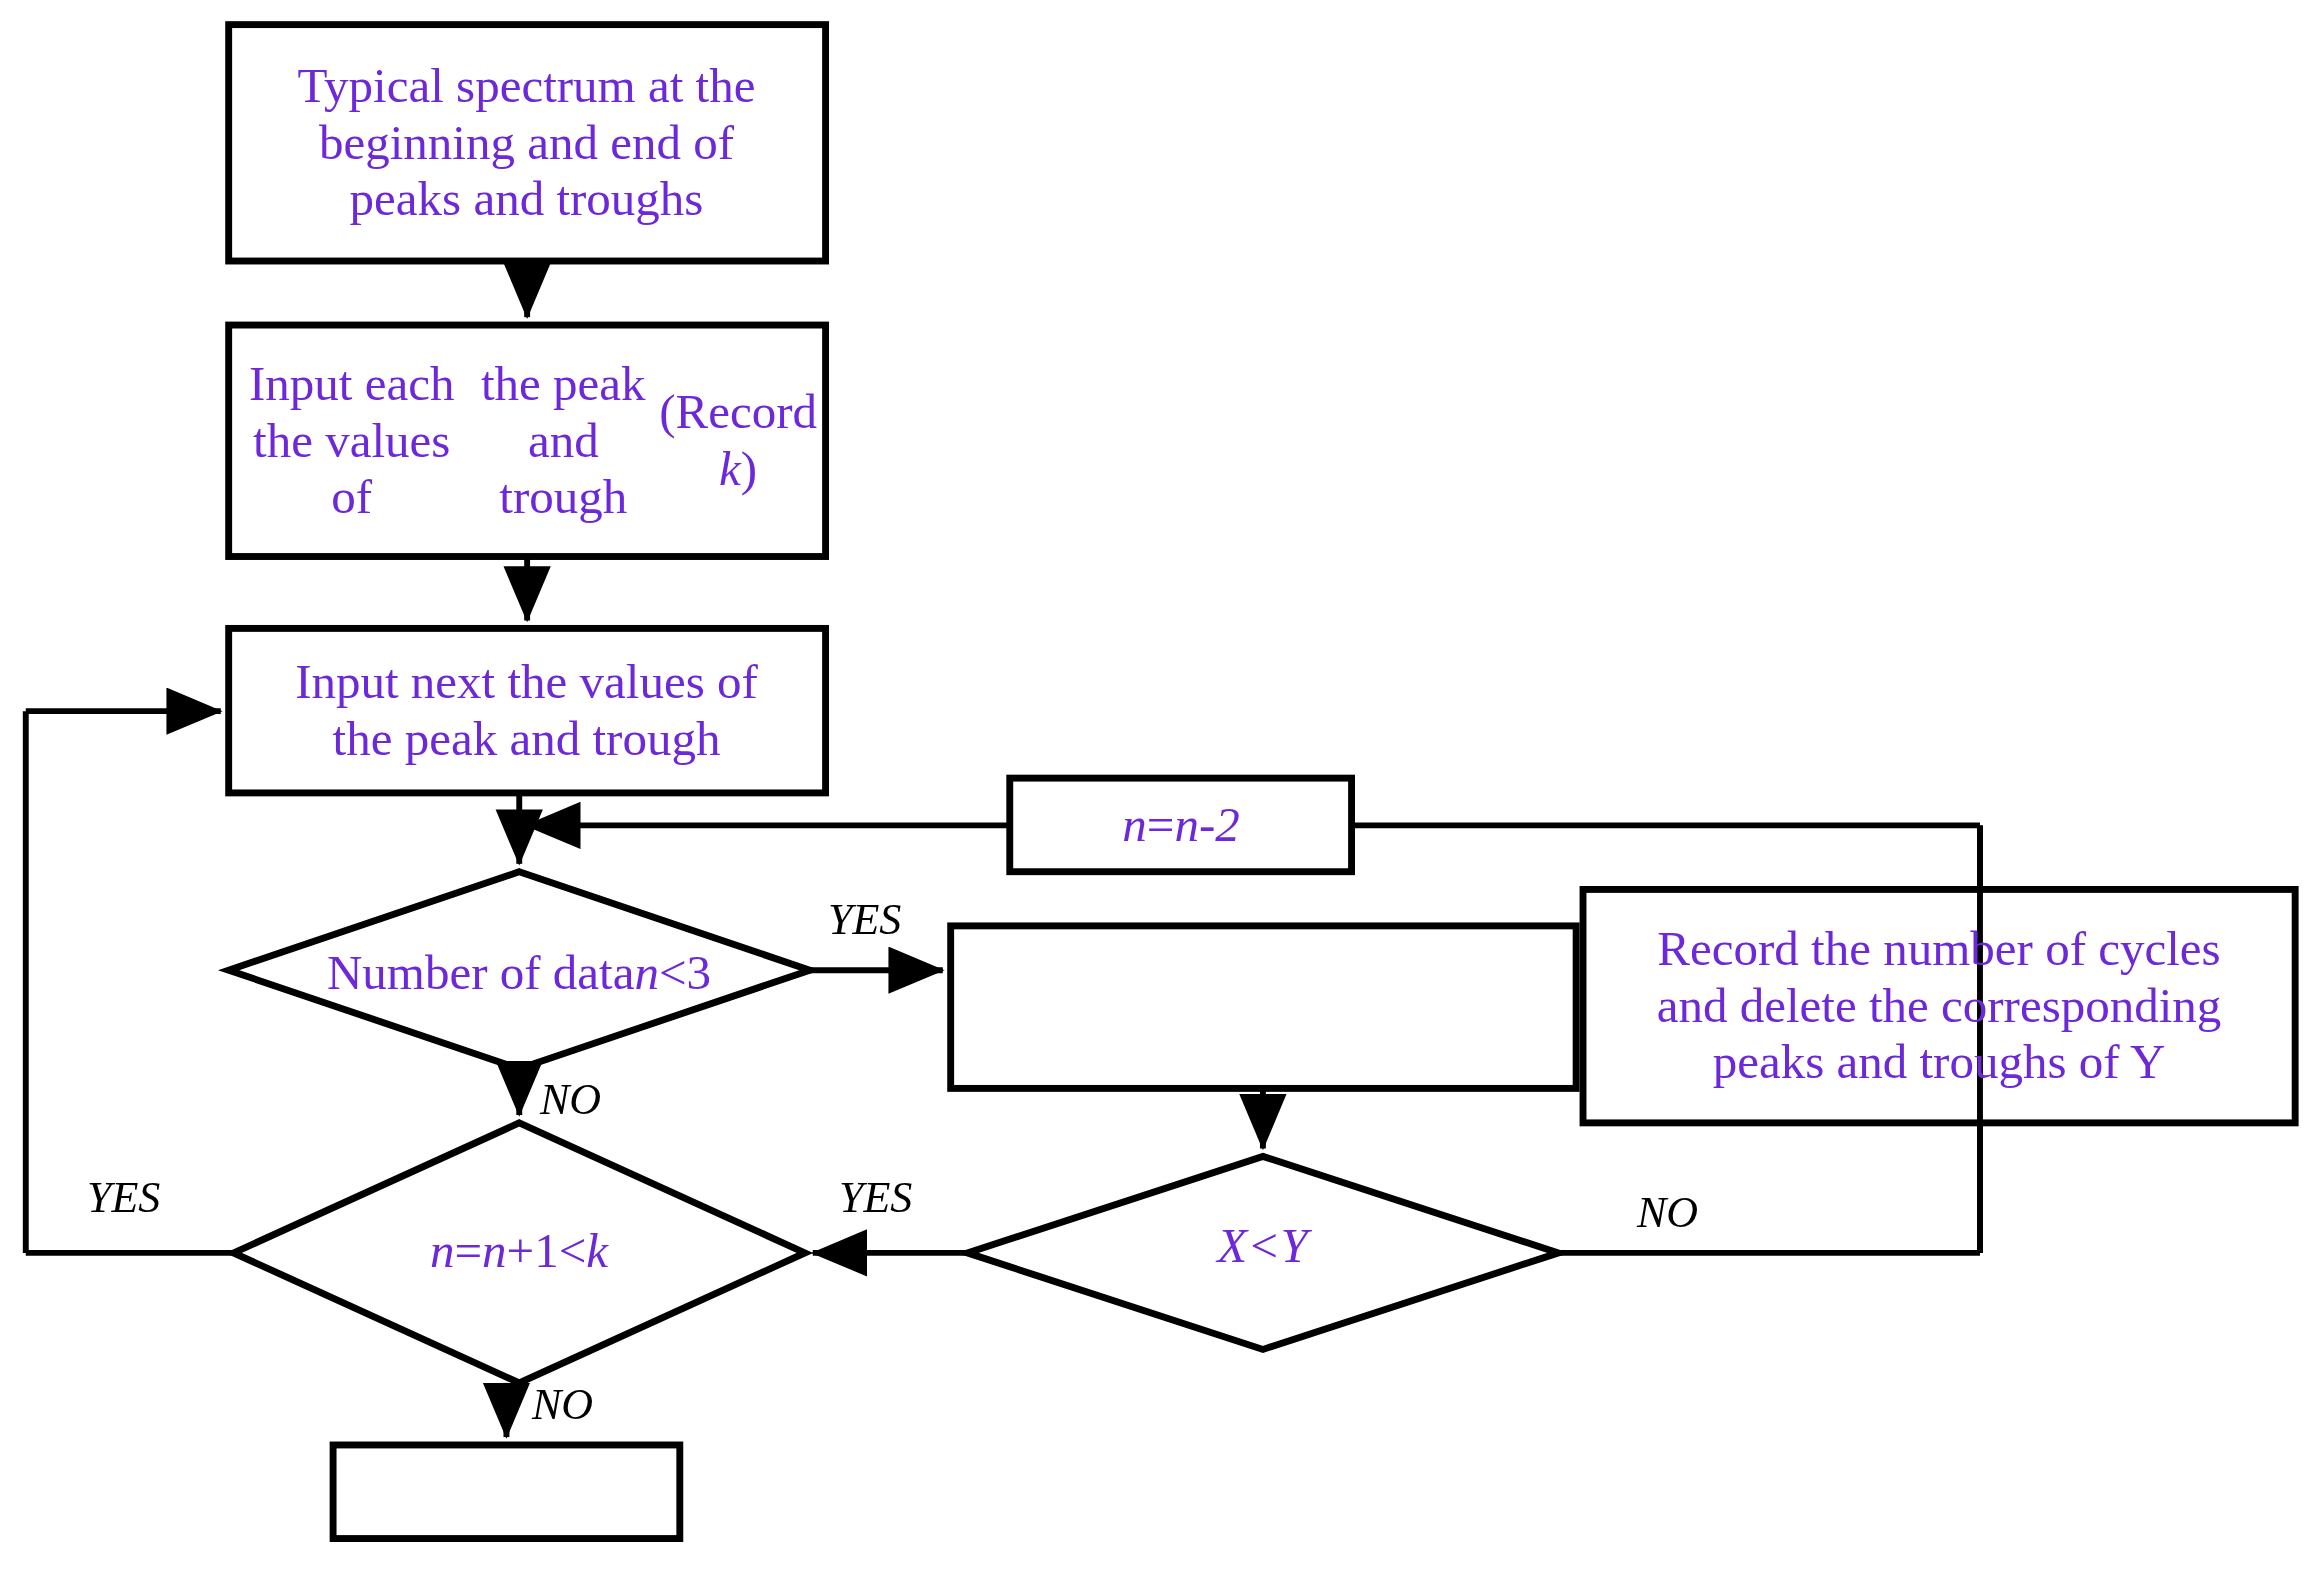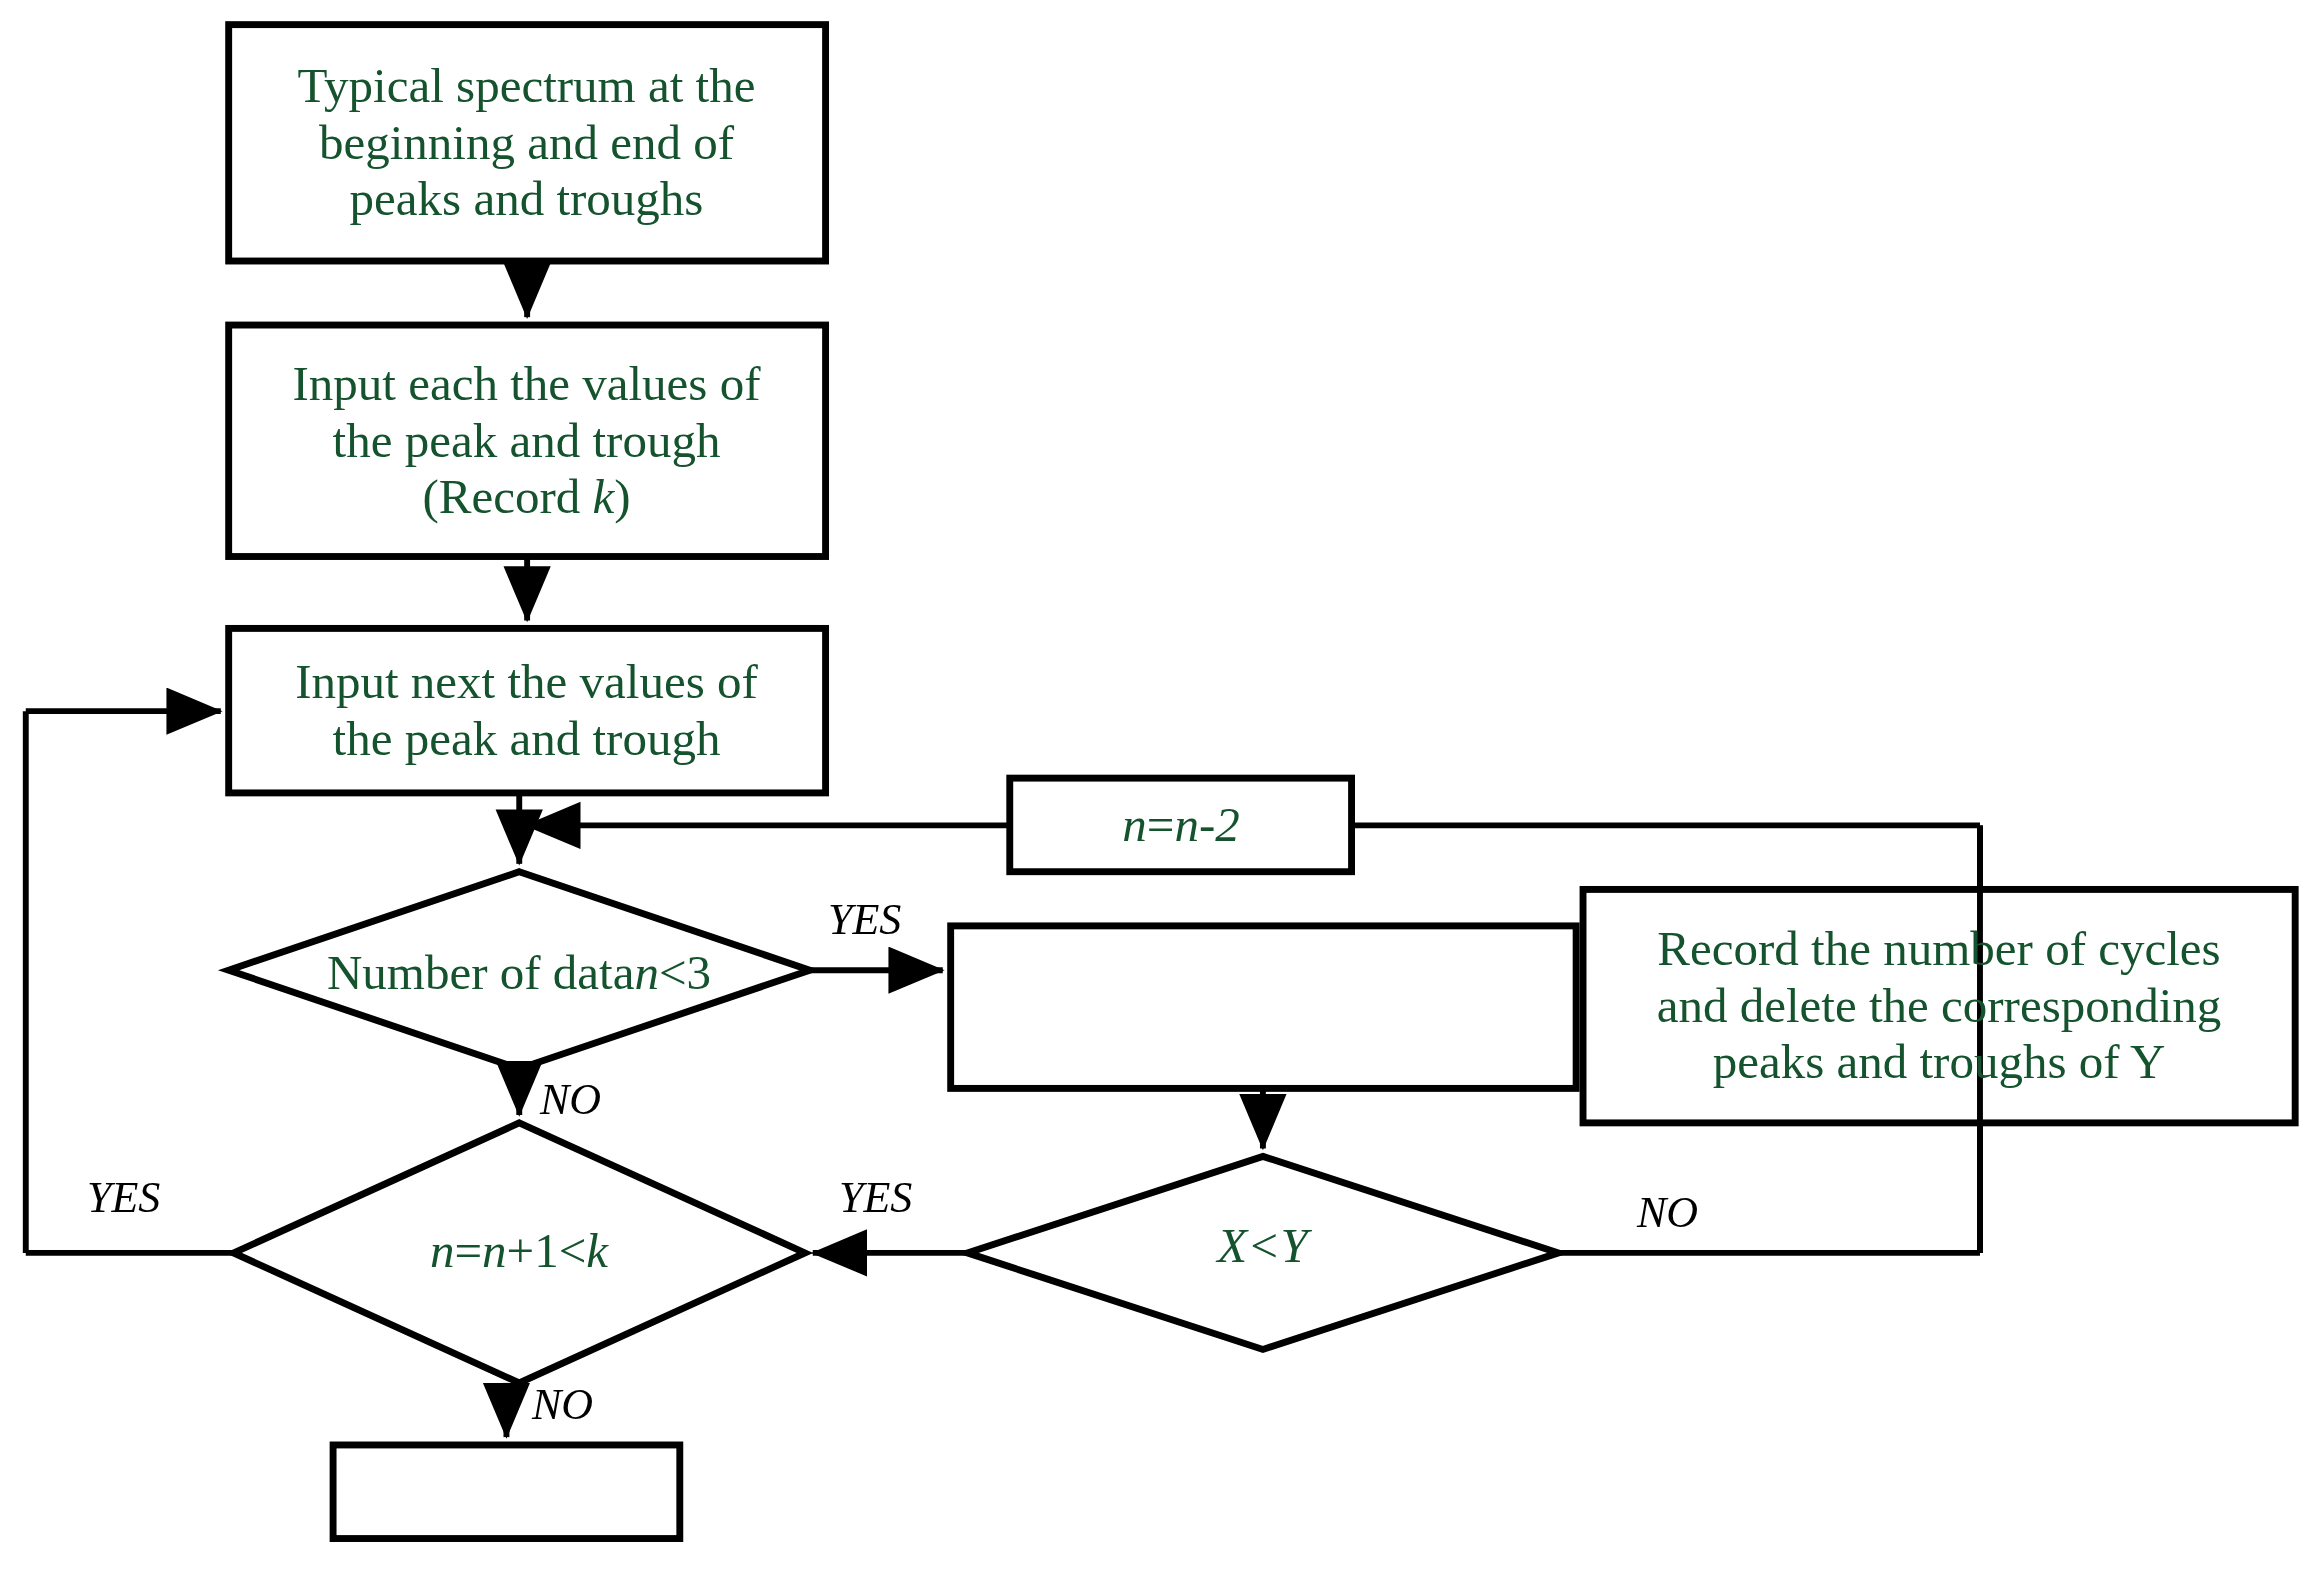--- a/index.html
+++ b/index.html
@@ -26,21 +26,21 @@
     pointer-events: none;
   }
   .node-text {
     position: absolute;
     display: flex;
     align-items: center;
     justify-content: center;
     text-align: center;
     line-height: 1.16;
     font-size: 49px;
-    color: #14532d;
+    color: #6d28d9;
     white-space: pre-line;
     pointer-events: none;
   }
   .edge-label {
     position: absolute;
     font-style: italic;
     font-size: 44px;
     color: #000;
     white-space: nowrap;
     pointer-events: none;
@@ -112,21 +112,21 @@
 
       <line x1="514" y1="1404" x2="514" y2="1459" marker-end="url(#arrow)"></line>
 
     </g>
   </svg>
 
   <div class="node-text" style="left:236px; top:32.5px; width:581px; height:221px;">Typical spectrum at the
 beginning and end of
 peaks and troughs</div>
 
-  <div class="node-text" style="left:236px; top:333px; width:581px; height:216px; flex-direction:column;">
+  <div class="node-text" style="left:236px; top:333px; width:581px; height:216px; ">
     <span>Input each the values of</span>
     <span>the peak and trough</span>
     <span><span>(Record </span><span class="ital">k</span><span>)</span></span>
   </div>
 
   <div class="node-text" style="left:236px; top:636px; width:581px; height:149px;">Input next the values of
 the peak and trough</div>
 
   <div class="node-text" style="left:263px; top:906px; width:512px; height:134px; ">
     <span>Number of data</span>

